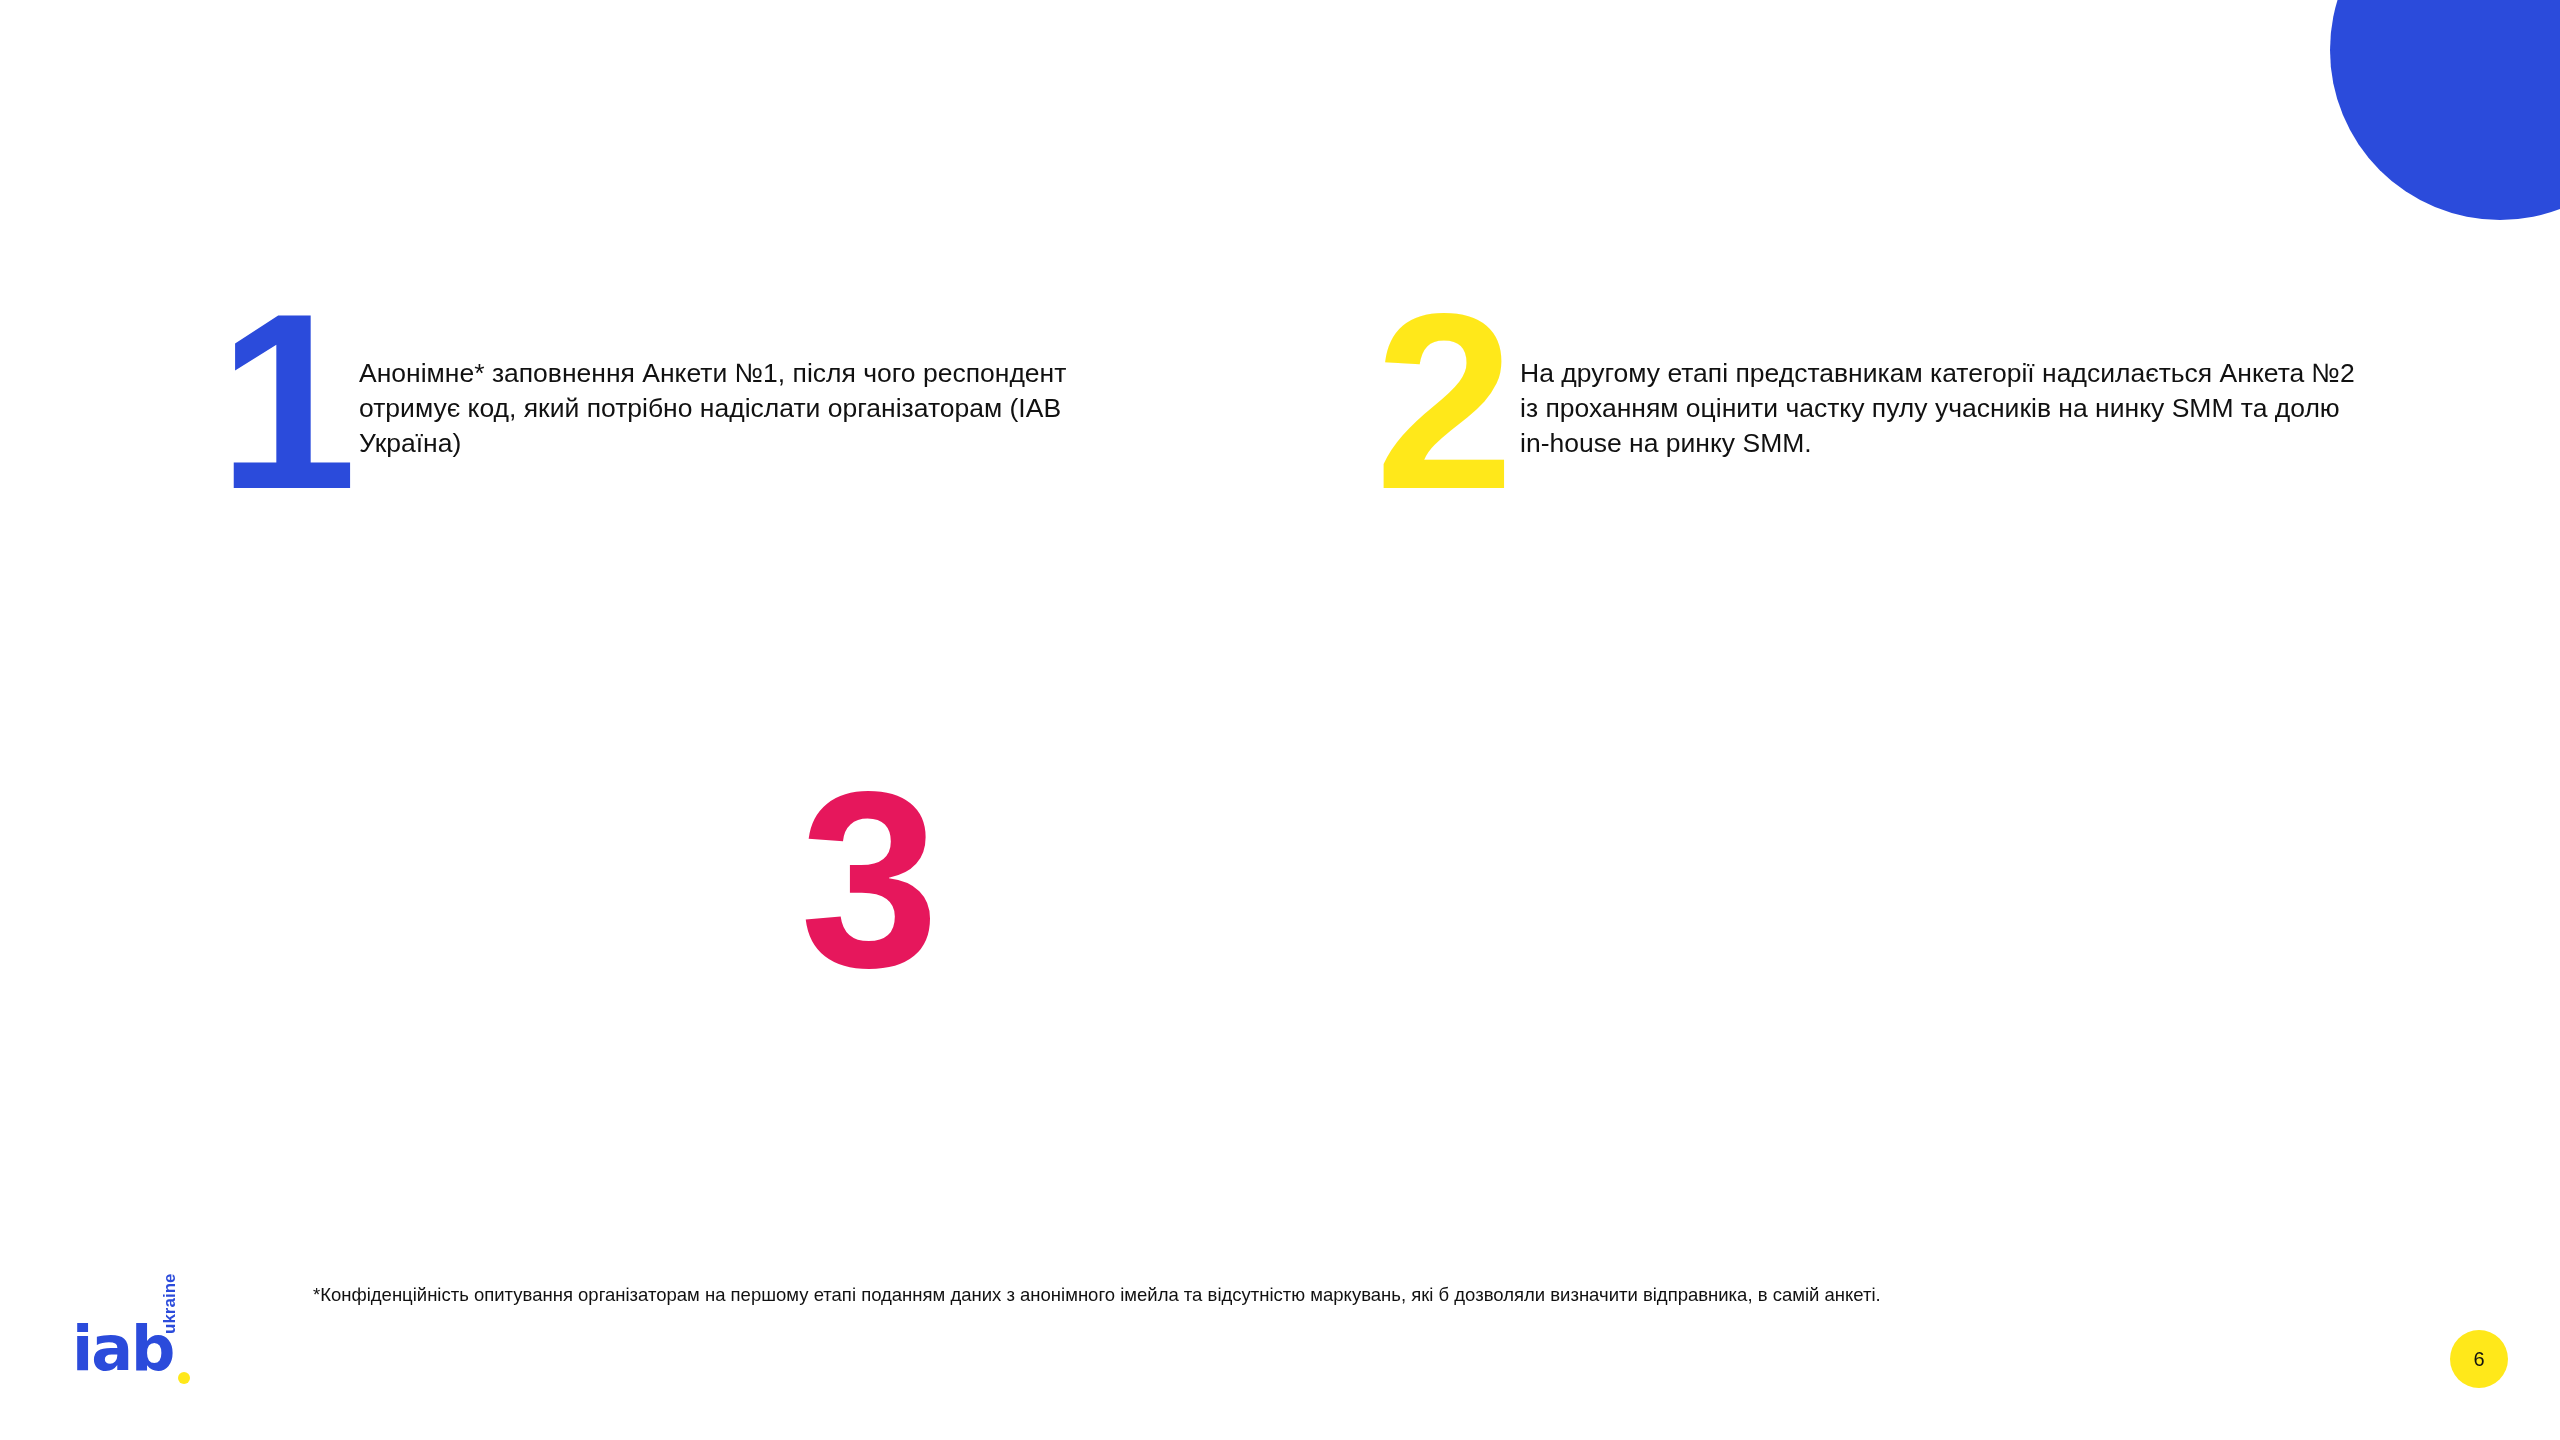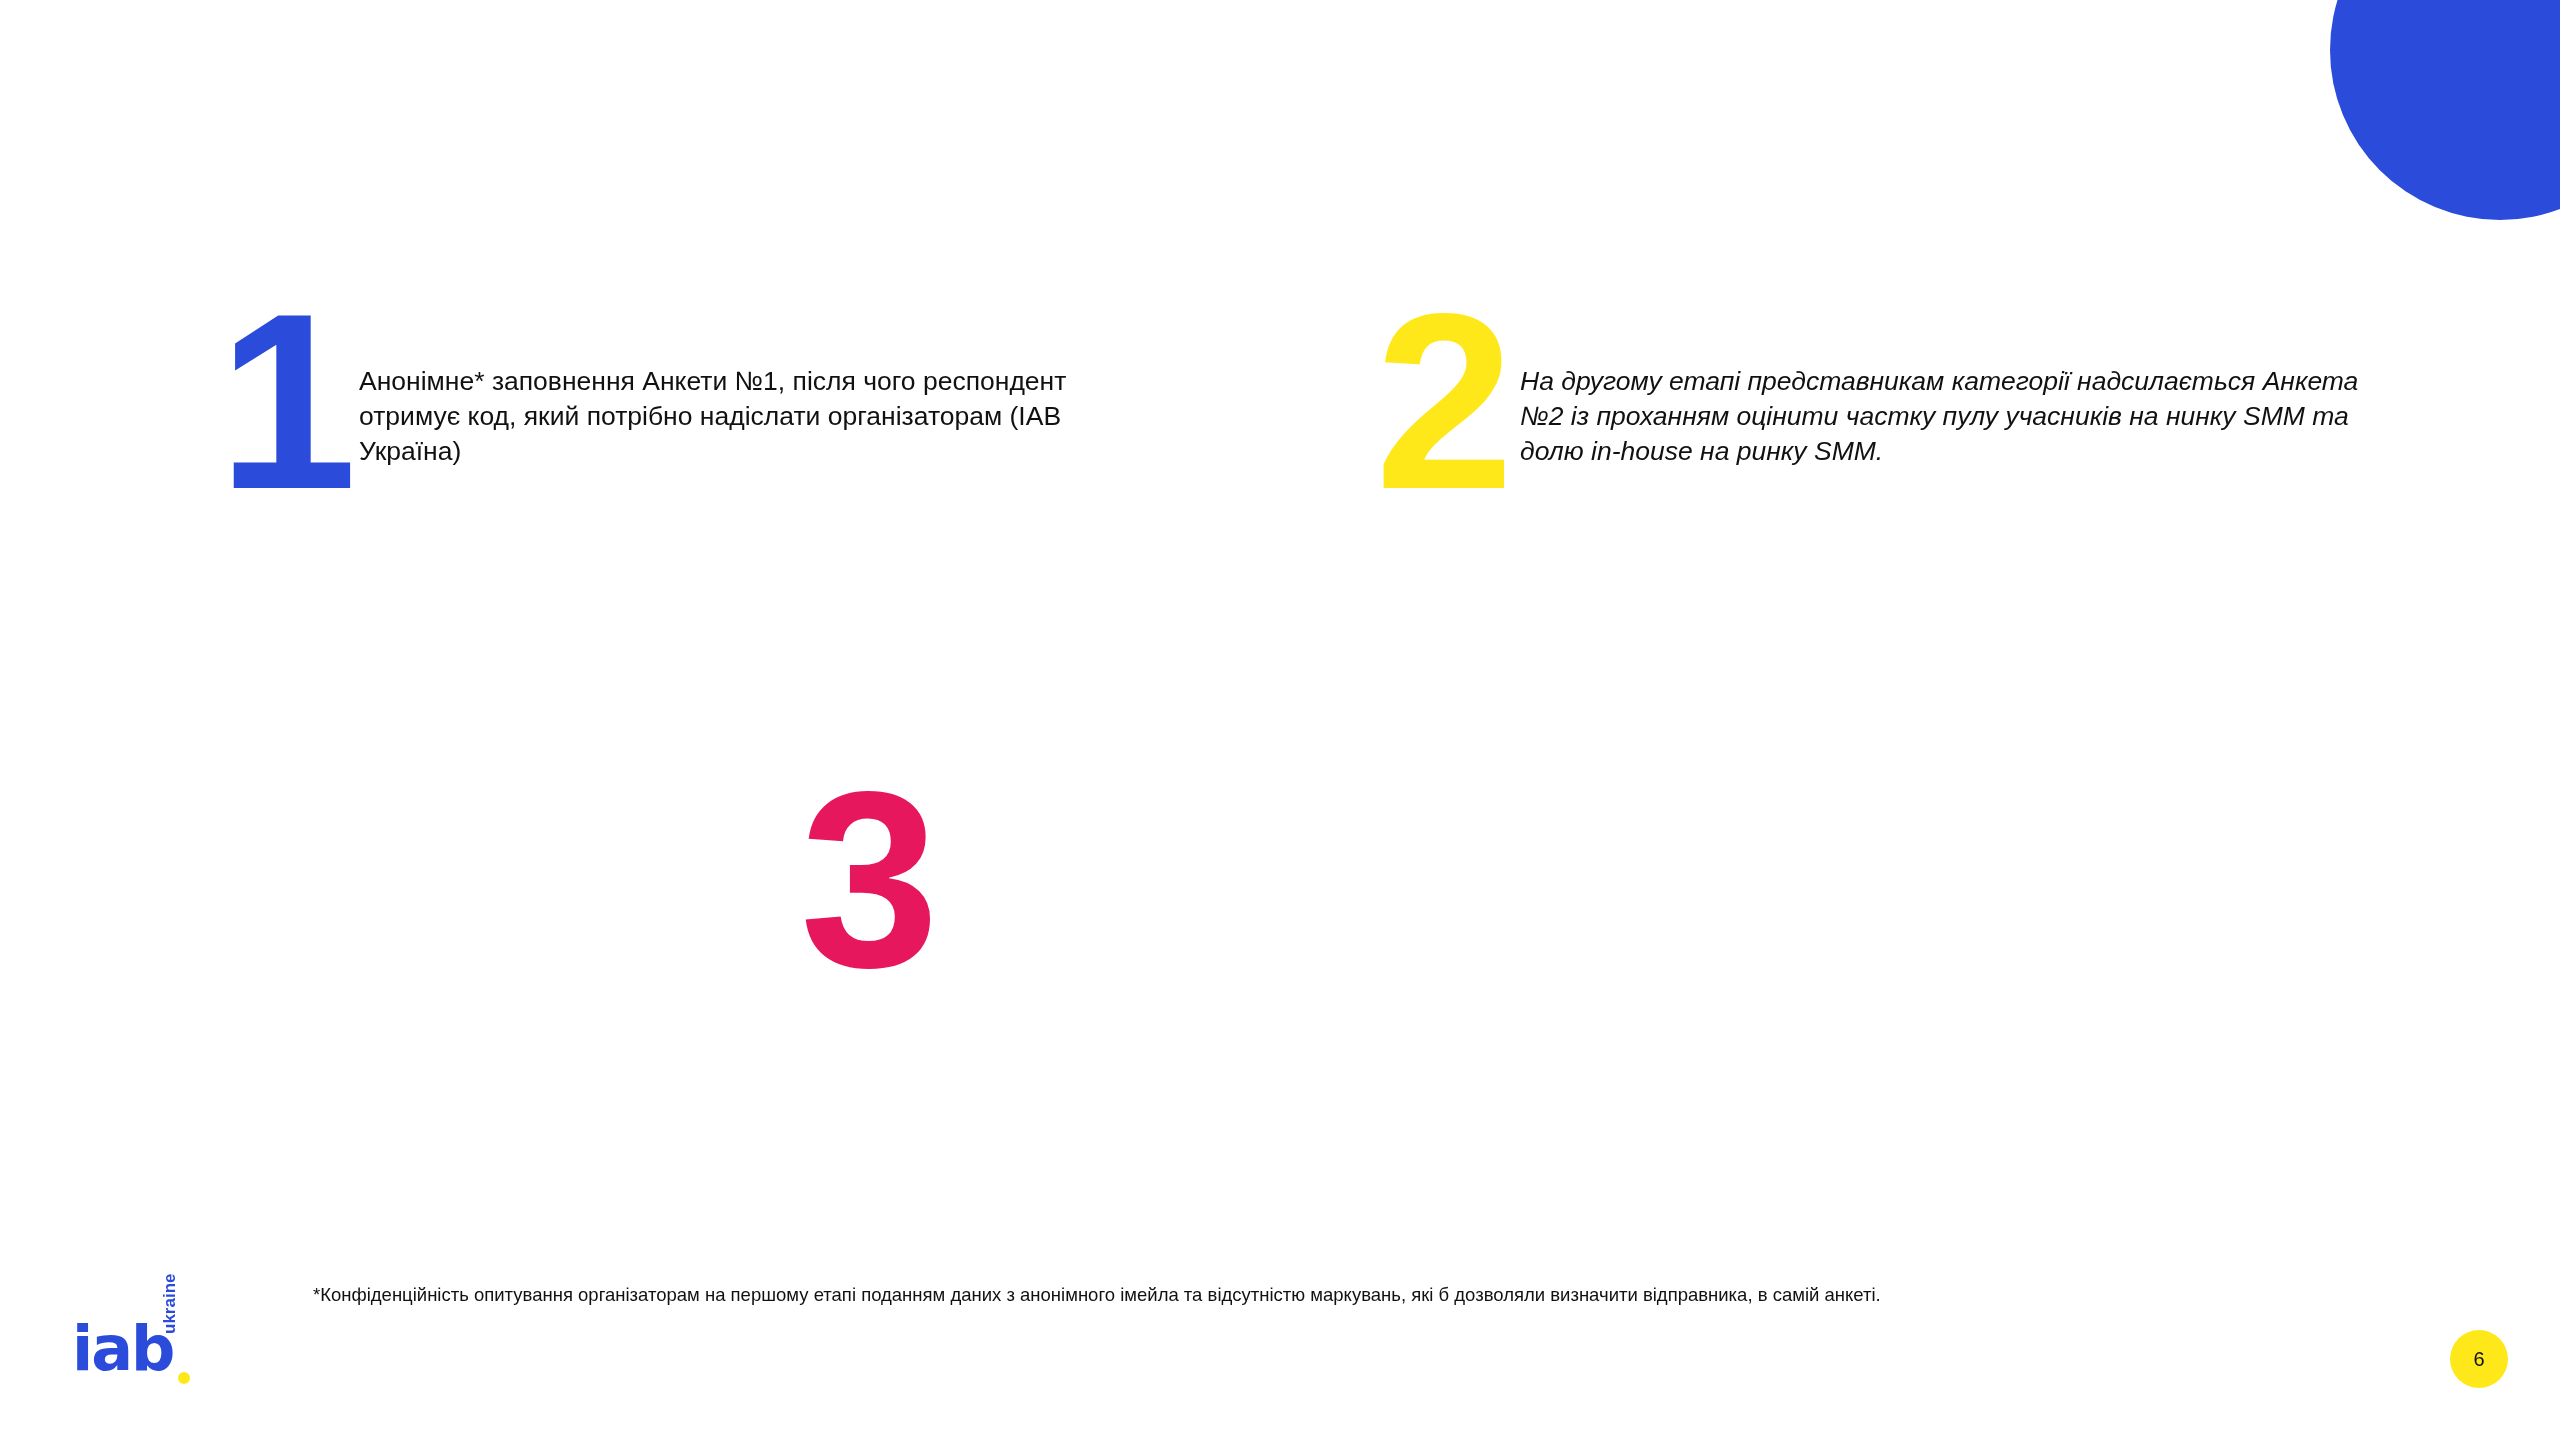--- a/index.html
+++ b/index.html
@@ -38,38 +38,38 @@
     font-weight: bold;
     font-size: 250px;
     line-height: 0.78;
     letter-spacing: -8px;
     margin-top: -48px;
   }
   .step-text {
     font-size: 26.5px;
     line-height: 1.33;
     color: #111111;
-    margin-top: 12px;
+    margin-top: 4px;
   }
 
   #step-1 {
     left: 218px;
     top: 352px;
     width: 930px;
   }
   #step-1 .step-number { color: #2b4bdb; }
   #step-1 .step-text { width: 890px; padding-left: 10px; }
 
   #step-2 {
     left: 1375px;
     top: 352px;
     width: 1060px;
   }
   #step-2 .step-number { color: #ffe81a; }
-  #step-2 .step-text { width: 840px; padding-left: 14px; font-style: italic; }
+  #step-2 .step-text { width: 840px; padding-left: 14px; }
 
   #step-3 {
     left: 800px;
     top: 830px;
     width: 1000px;
   }
   #step-3 .step-number { color: #e6175c; }
   #step-3 .step-text { width: 820px; padding-left: 26px; }
 
   

